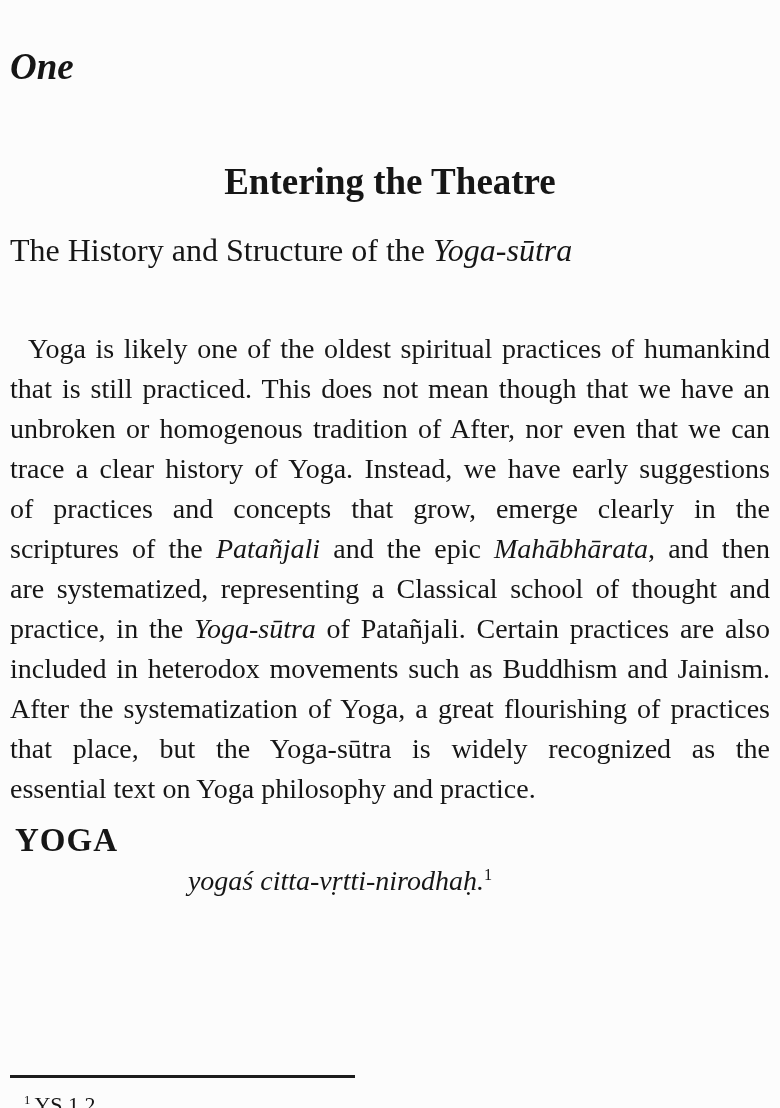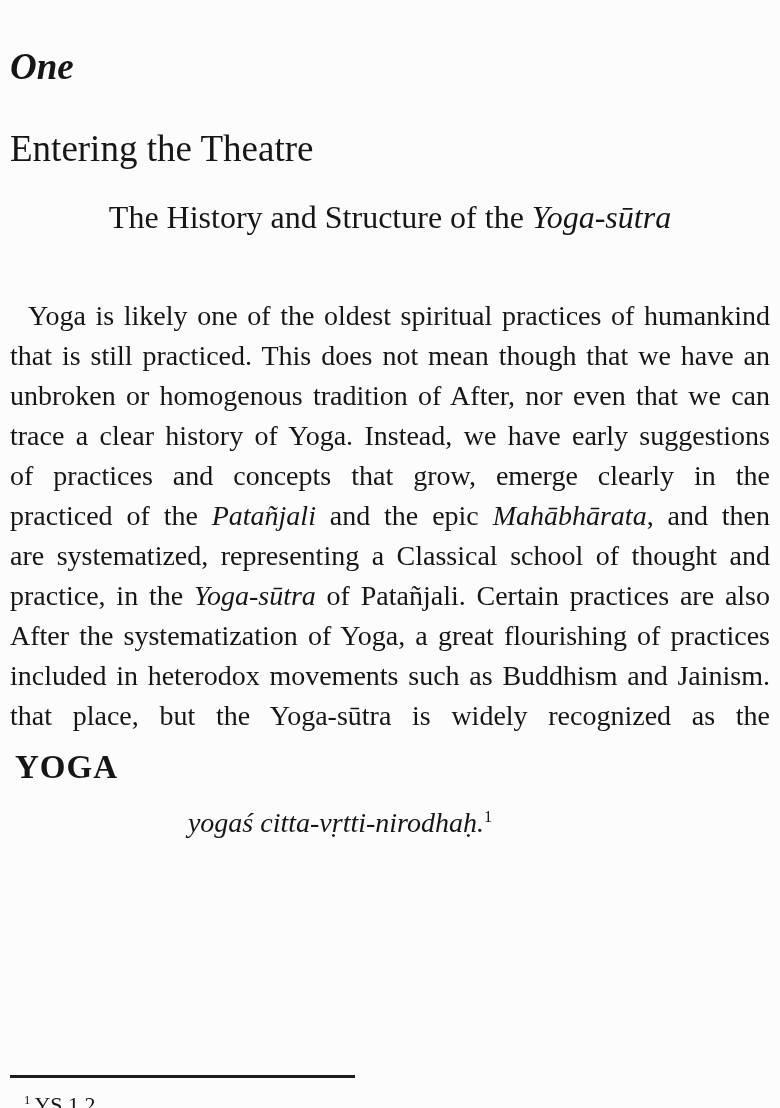--- a/index.html
+++ b/index.html
@@ -12,27 +12,27 @@
     position: relative;
   }
   .page { padding: 0 10px; position: relative; height: 1108px; box-sizing: border-box; }
 
   .chapter {
     margin: 48px 0 0 0;
     font-size: 37px; font-weight: bold; font-style: italic;
     line-height: 1;
   }
   .title {
-    margin: 45px 0 0 0;
-    font-size: 37px; font-weight: normal;
+    margin: 78px 0 0 0;
+    text-align: center;
+    font-size: 37px; font-weight: bold;
     line-height: 1;
   }
   .subtitle {
     margin-top: 34px;
-    text-align: center;
     font-size: 32px; font-weight: normal;
     line-height: 1;
   }
   .it { font-style: italic; }
 
   .bodytext { margin-top: 63px; font-size: 28px; }
   .bline {
     line-height: 40px; height: 40px;
     text-align: justify;
     -moz-text-align-last: justify;
@@ -47,21 +47,21 @@
     font-size: 33px; font-weight: bold;
     line-height: 1;
     letter-spacing: 1px;
   }
   .quote-intro {
     margin-top: 33px;
     padding-left: 15px;
     font-size: 28px; line-height: 1.1;
   }
   .sutra {
-    margin-top: 24px;
+    margin-top: 9px;
     width: 660px;
     text-align: center;
     font-size: 28px; line-height: 1.1;
   }
   sup { font-size: 58%; vertical-align: super; line-height: 0; }
 
   .footer { position: absolute; left: 10px; top: 1027px; }
   .rule { width: 345px; height: 3px; background: #1c1c1c; }
   .fn { margin-top: 15px; padding-left: 14px; font-size: 22px; line-height: 1.1; }
   .fn sup { margin-right: 4px; }
@@ -78,26 +78,27 @@
   <div class="subtitle">
     <span>The History and Structure of the </span><span class="it">Yoga-sūtra</span>
   </div>
 
   <div class="bodytext" id="paragraph">
       <div class="bline first"><span>Yoga is likely one of the oldest spiritual practices of humankind</span></div>
       <div class="bline"><span>that is still practiced. This does not mean though that we have an</span></div>
       <div class="bline"><span>unbroken or homogenous tradition of After, nor even that we can</span></div>
       <div class="bline"><span>trace a clear history of Yoga. Instead, we have early suggestions</span></div>
       <div class="bline"><span>of practices and concepts that grow, emerge clearly in the</span></div>
-      <div class="bline"><span>practiced of the </span><span class="it">Patañjali</span><span> and the epic </span><span class="it">Mahābhārata</span><span>, and then</span></div>
+      <div class="bline"><span>scriptures of the </span><span class="it">Patañjali</span><span> and the epic </span><span class="it">Mahābhārata</span><span>, and then</span></div>
       <div class="bline"><span>are systematized, representing a Classical school of thought and</span></div>
       <div class="bline"><span>practice, in the </span><span class="it">Yoga-sūtra</span><span> of Patañjali. Certain practices are also</span></div>
+      <div class="bline"><span>included in heterodox movements such as Buddhism and Jainism.</span></div>
       <div class="bline"><span>After the systematization of Yoga, a great flourishing of practices</span></div>
-      <div class="bline"><span>included in heterodox movements such as Buddhism and Jainism.</span></div>
       <div class="bline"><span>that place, but the Yoga-sūtra is widely recognized as the</span></div>
+      <div class="bline last"><span>essential text on Yoga philosophy and practice.</span></div>
     </div>
 
   <h3 class="section-heading">YOGA</h3>
 
 
   <div class="sutra">
     <span class="it">yogaś citta-vṛtti-nirodhaḥ.</span><sup>1</sup>
   </div>
 
   <div class="footer">

